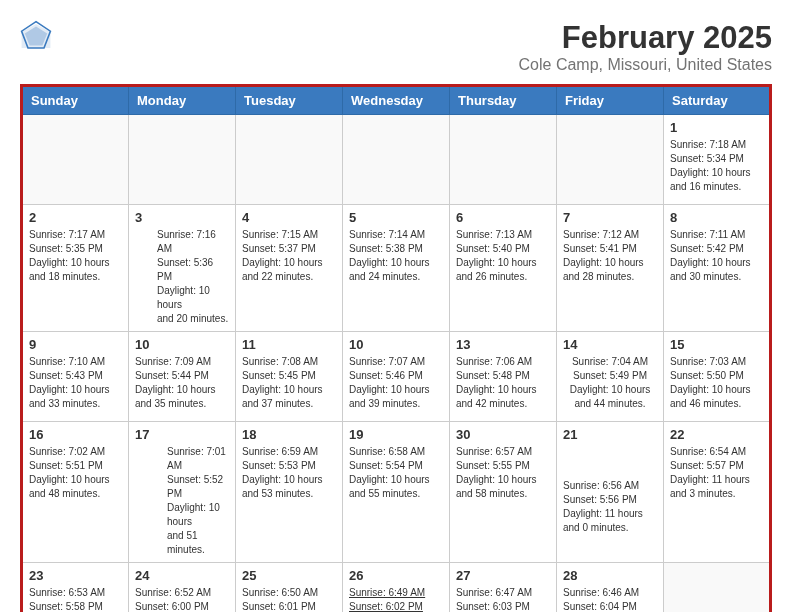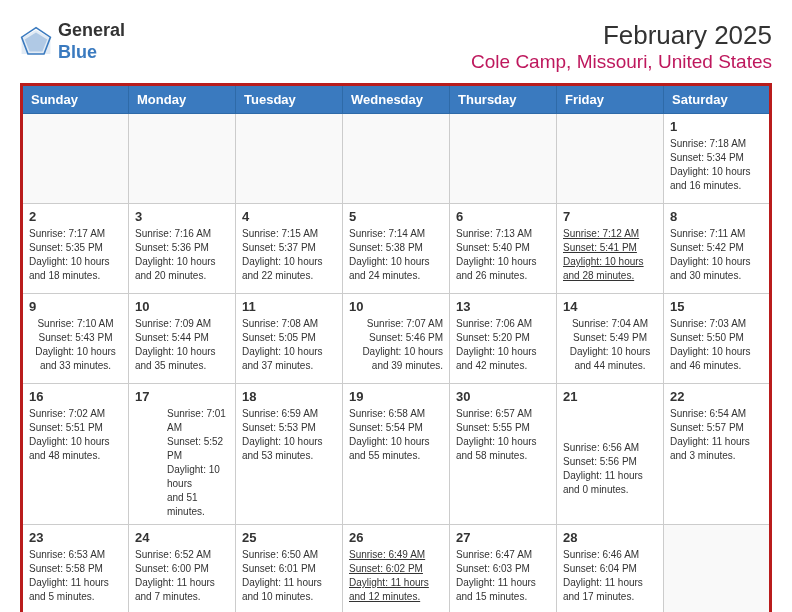--- a/index.html
+++ b/index.html
@@ -29,28 +29,28 @@
     .logo-text span.general { color: #333; }
     .logo-text span.blue { color: #3a7abf; }
     .logo-icon {
       width: 32px;
       height: 32px;
     }
     .title-block {
       text-align: right;
     }
     .title-block h1 {
-      font-size: 26px;
+      font-size: 31px;
+      font-weight: bold;
+      color: #333;
+    }
+    .title-block h2 {
+      font-size: 16px;
       font-weight: normal;
-      color: #333;
-    }
-    .title-block h2 {
-      font-size: 19px;
-      font-weight: normal;
-      color: #be185d;
+      color: #737373;
     }
     .calendar {
       width: 100%;
       border-collapse: collapse;
       border: 3px solid #b91c1c;
     }
     .calendar th {
       background-color: #3a7abf;
       color: white;
       text-align: left;
@@ -86,24 +86,20 @@
 </head>
 <body>
 
 <div class="header">
   <div class="logo">
     <svg class="logo-icon" viewBox="0 0 40 40" xmlns="http://www.w3.org/2000/svg">
       <polygon points="20,5 38,15 38,35 20,35 2,35 2,15" fill="#3a7abf" opacity="0.15"></polygon>
       <polygon points="20,2 38,14 30,35 10,35 2,14" fill="none" stroke="#3a7abf" stroke-width="2"></polygon>
       <polygon points="20,8 34,17 28,32 12,32 6,17" fill="#3a7abf" opacity="0.3"></polygon>
     </svg>
-    <div class="logo-text">
-      <div><span class="general">General</span></div>
-      <div><span class="blue">Blue</span></div>
-    </div>
   </div>
   <div class="title-block">
     <h1>February 2025</h1>
     <h2>Cole Camp, Missouri, United States</h2>
   </div>
 </div>
 
 <table class="calendar">
   <thead>
     <tr>
@@ -135,21 +131,21 @@
       <tr>
         <td>
           <span class="day-number">2</span>
           <div class="day-info" style="white-space: pre-line;">Sunrise: 7:17 AM
 Sunset: 5:35 PM
 Daylight: 10 hours
 and 18 minutes.</div>
         </td>
         <td>
           <span class="day-number">3</span>
-          <div class="day-info" style="white-space: pre-line;">Sunrise: 7:16 AM
+          <div class="day-info" style="white-space: pre-line; margin-left: 22px;">Sunrise: 7:16 AM
 Sunset: 5:36 PM
 Daylight: 10 hours
 and 20 minutes.</div>
         </td>
         <td>
           <span class="day-number">4</span>
           <div class="day-info" style="white-space: pre-line;">Sunrise: 7:15 AM
 Sunset: 5:37 PM
 Daylight: 10 hours
 and 22 minutes.</div>
@@ -163,66 +159,66 @@
         </td>
         <td>
           <span class="day-number">6</span>
           <div class="day-info" style="white-space: pre-line;">Sunrise: 7:13 AM
 Sunset: 5:40 PM
 Daylight: 10 hours
 and 26 minutes.</div>
         </td>
         <td>
           <span class="day-number">7</span>
-          <div class="day-info" style="white-space: pre-line; text-decoration: underline;">Sunrise: 7:12 AM
+          <div class="day-info" style="white-space: pre-line;">Sunrise: 7:12 AM
 Sunset: 5:41 PM
 Daylight: 10 hours
 and 28 minutes.</div>
         </td>
         <td>
           <span class="day-number">8</span>
           <div class="day-info" style="white-space: pre-line;">Sunrise: 7:11 AM
 Sunset: 5:42 PM
 Daylight: 10 hours
 and 30 minutes.</div>
         </td>
       </tr>
       <tr>
         <td>
           <span class="day-number">9</span>
-          <div class="day-info" style="white-space: pre-line; text-align: center;">Sunrise: 7:10 AM
+          <div class="day-info" style="white-space: pre-line;">Sunrise: 7:10 AM
 Sunset: 5:43 PM
 Daylight: 10 hours
 and 33 minutes.</div>
         </td>
         <td>
           <span class="day-number">10</span>
           <div class="day-info" style="white-space: pre-line;">Sunrise: 7:09 AM
 Sunset: 5:44 PM
 Daylight: 10 hours
 and 35 minutes.</div>
         </td>
         <td>
           <span class="day-number">11</span>
           <div class="day-info" style="white-space: pre-line;">Sunrise: 7:08 AM
-Sunset: 5:05 PM
+Sunset: 5:45 PM
 Daylight: 10 hours
 and 37 minutes.</div>
         </td>
         <td>
           <span class="day-number">10</span>
-          <div class="day-info" style="white-space: pre-line; text-align: right;">Sunrise: 7:07 AM
+          <div class="day-info" style="white-space: pre-line;">Sunrise: 7:07 AM
 Sunset: 5:46 PM
 Daylight: 10 hours
 and 39 minutes.</div>
         </td>
         <td>
           <span class="day-number">13</span>
           <div class="day-info" style="white-space: pre-line;">Sunrise: 7:06 AM
-Sunset: 5:20 PM
+Sunset: 5:48 PM
 Daylight: 10 hours
 and 42 minutes.</div>
         </td>
         <td>
           <span class="day-number">14</span>
           <div class="day-info" style="white-space: pre-line; text-align: center;">Sunrise: 7:04 AM
 Sunset: 5:49 PM
 Daylight: 10 hours
 and 44 minutes.</div>
         </td>

